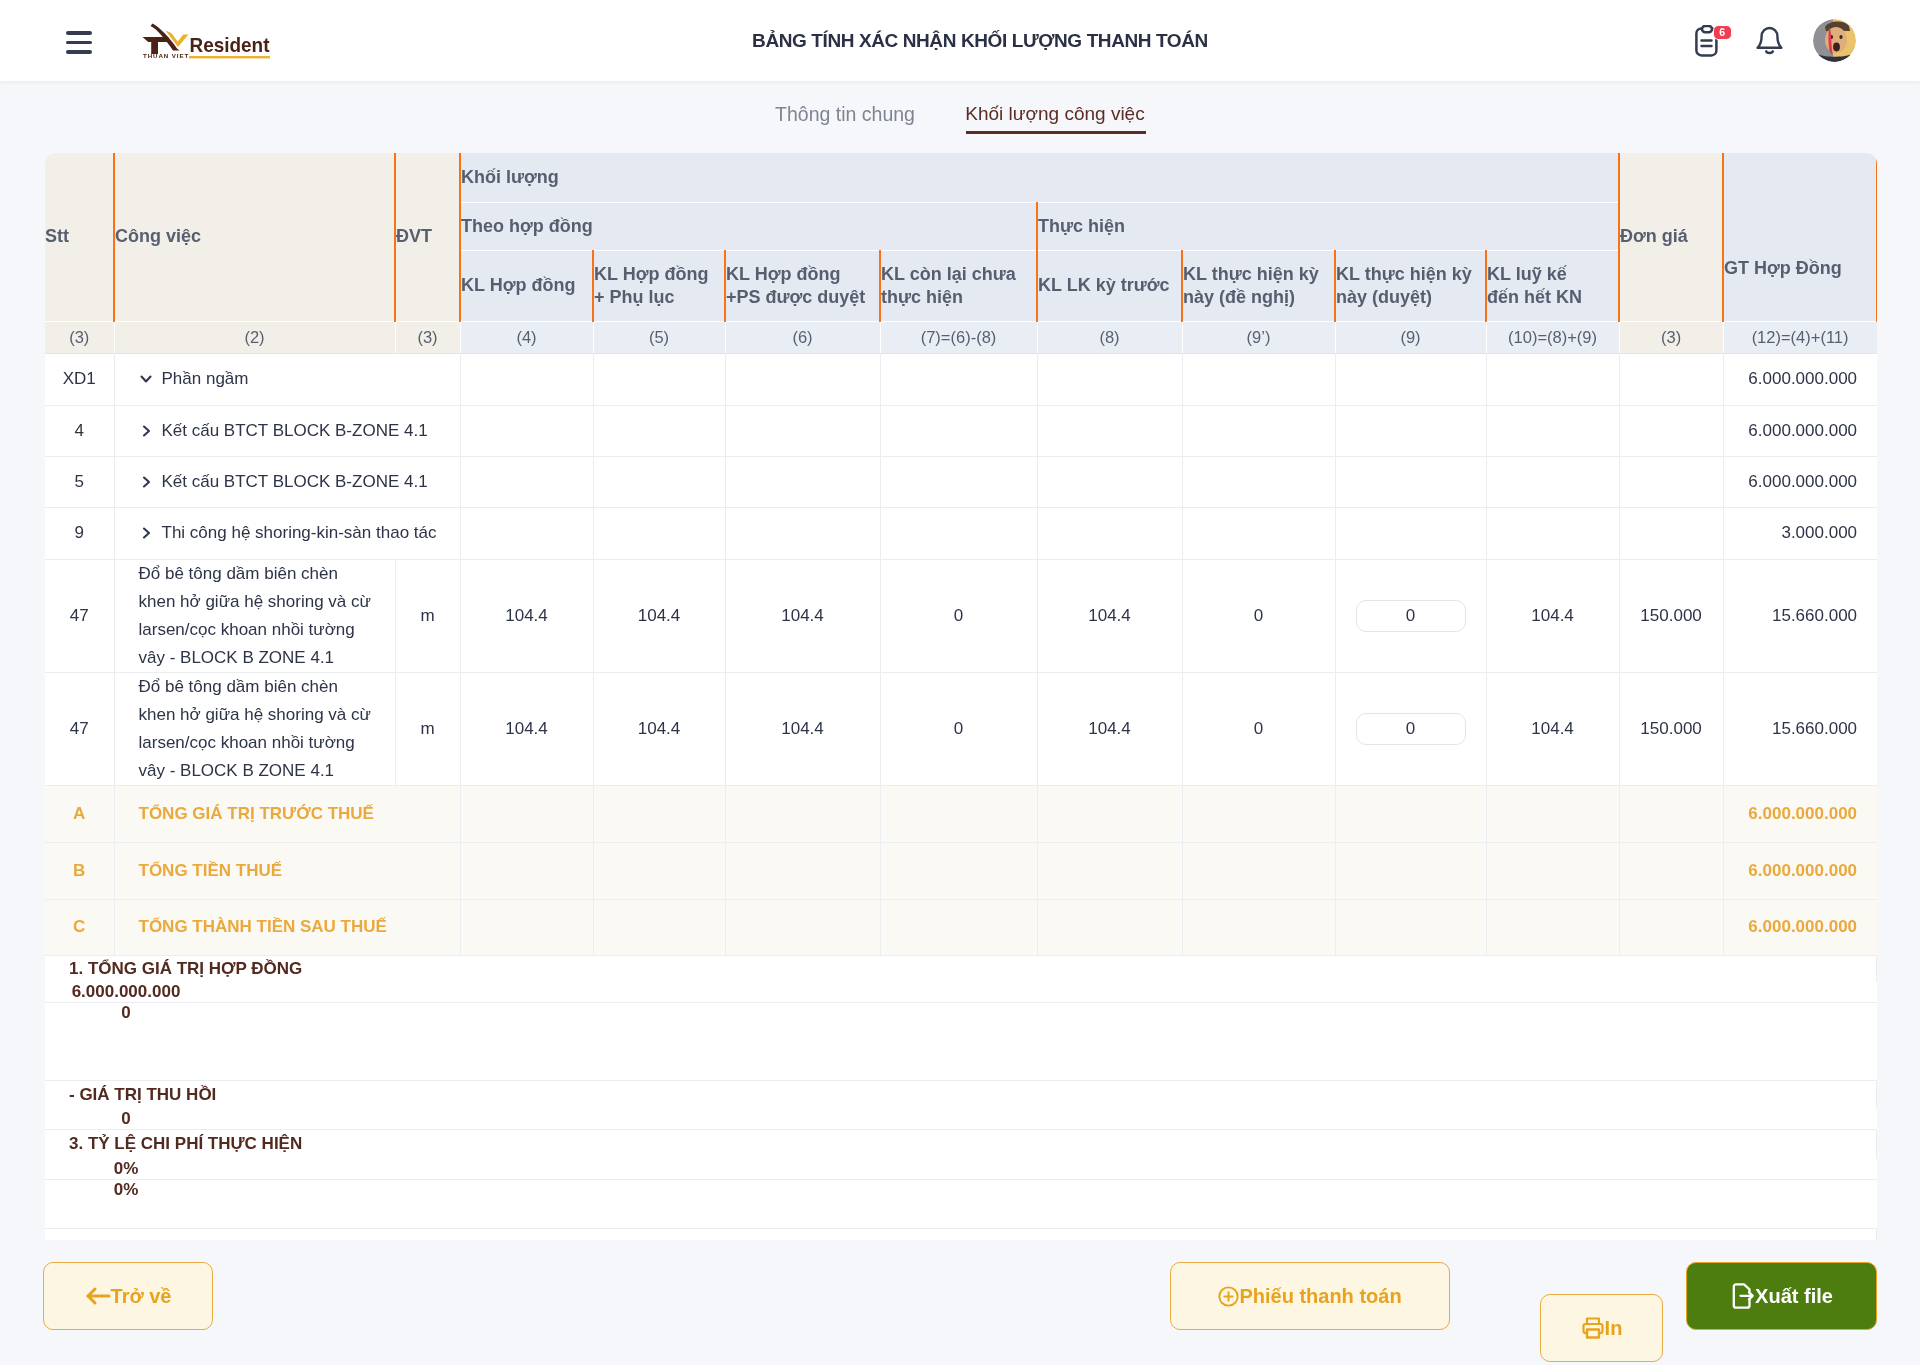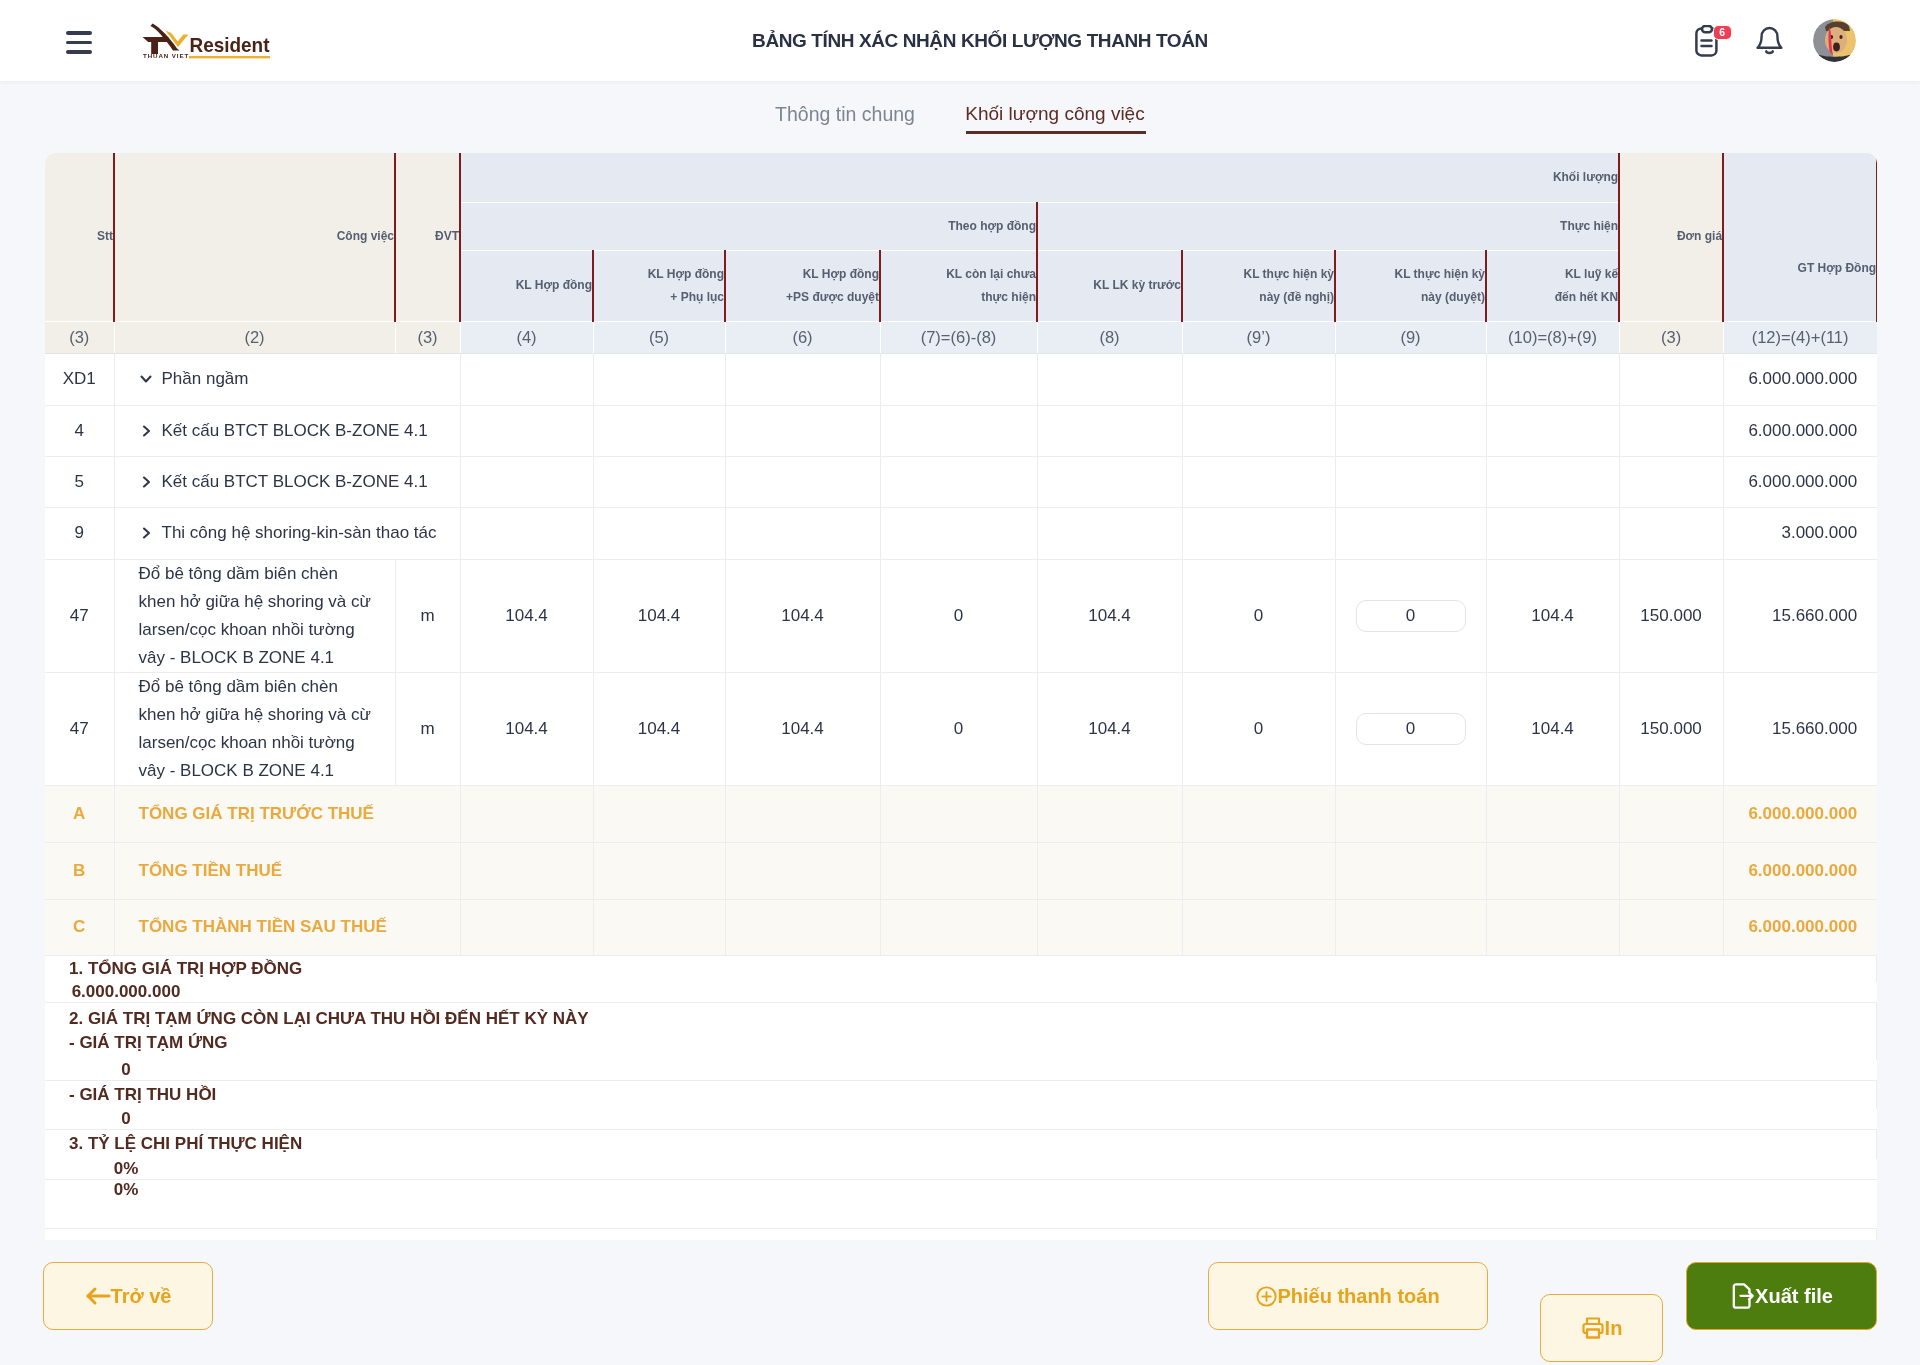--- a/index.html
+++ b/index.html
@@ -14,21 +14,21 @@
 .avatar { position:absolute; left:1813px; top:19px; width:43px; height:43px; border-radius:50%; overflow:hidden; }
 .badge { position:absolute; left:1713px; top:24.5px; min-width:18.5px; height:15.5px; background:#ef3e53; border:1.5px solid #fff; border-radius:5.5px; color:#fff; font-size:10.5px; font-weight:bold; display:flex; align-items:center; justify-content:center; padding:0 3px; }
 .tabs { position:absolute; left:0; top:81px; width:1920px; height:72px; }
 .tab1 { position:absolute; left:845px; transform:translateX(-50%); top:22px; font-size:19.5px; font-weight:500; color:#7d8492; }
 .tab2 { position:absolute; left:1055px; transform:translateX(-50%); top:22px; font-size:19px; font-weight:500; color:#5b2d26; }
 .tabline { position:absolute; left:966px; top:50px; width:180px; height:2.5px; background:#5b2d26; }
 
 .sheet { position:absolute; left:45px; top:153px; width:1832px; height:1087px; background:#ffffff; border-radius:10px 10px 0 0; overflow:hidden; }
 table { width:1832px; table-layout:fixed; border-collapse:collapse; }
 th, td { padding:0; vertical-align:middle; }
-thead th { font-size:12px; font-weight:bold; color:#575e6f; border-right:2px solid #7f1d1d; border-bottom:1px solid #fff; text-align:right; line-height:23px; }
+thead th { font-size:18px; font-weight:bold; color:#575e6f; border-right:2px solid #f97316; border-bottom:1px solid #fff; text-align:left; line-height:23px; }
 th.bg { background:#f1efe8; }
 th.bb { background:#e5eaf2; }
 tr.numrow td { font-size:16.5px; font-weight:normal; color:#596070; text-align:center; border-right:1px solid #fff; border-bottom:1px solid #e3e5ea; }
 tr.numrow td.bg { background:#f1efe8; }
 tr.numrow td.bb { background:#e9edf4; }
 tbody td { font-size:17px; color:#2d3447; border-right:1px solid #ebedf1; border-bottom:1px solid #ebedf1; text-align:center; background:#fff; }
 tbody td:last-child { border-right:none; }
 td.job { text-align:left; padding-left:24px; }
 td.gt { text-align:right; padding-right:20px; }
 .chev { display:inline-block; vertical-align:-2px; margin-right:9px; }
@@ -290,24 +290,20 @@
 </tbody>
 </table>
 <div class="bsec">
   <div class="brow" style="height:47px">
         <div class="bcell1"></div>
         <div class="bcell2">1. TỔNG GIÁ TRỊ HỢP ĐỒNG</div>
         <div class="bcell3">6.000.000.000</div>
       </div>
   <div class="brow" style="height:78px">
         <div class="bcell1"></div>
-        <div class="bcell2">
-          <div>2. GIÁ TRỊ TẠM ỨNG CÒN LẠI CHƯA THU HỒI ĐẾN HẾT KỲ NÀY</div>
-          <div>- GIÁ TRỊ TẠM ỨNG</div>
-        </div>
         <div class="bcell3">0</div>
       </div>
   <div class="brow" style="height:49px">
         <div class="bcell1"></div>
         <div class="bcell2">- GIÁ TRỊ THU HỒI</div>
         <div class="bcell3">0</div>
       </div>
   <div class="brow" style="height:50px">
         <div class="bcell1"></div>
         <div class="bcell2">3. TỶ LỆ CHI PHÍ THỰC HIỆN</div>
@@ -324,21 +320,21 @@
       </div>
 </div>
 </div>
 <div class="btn" style="left:43px; width:170px;">
   <svg width="26" height="20" viewBox="0 0 26 20" fill="none" stroke="#e8a31d" stroke-width="3" stroke-linecap="round" stroke-linejoin="round">
       <path d="M24 10 H3"></path>
       <path d="M10 3 L3 10 L10 17"></path>
     </svg>
   <span>Trở về</span>
 </div>
-<div class="btn" style="left:1208px; width:280px;">
+<div class="btn" style="left:1170px; width:280px;">
   <svg width="21" height="21" viewBox="0 0 22 22" fill="none" stroke="#e8a31d" stroke-width="2" stroke-linecap="round">
       <circle cx="11" cy="11" r="9.6"></circle>
       <path d="M11 6.6 V15.4 M6.6 11 H15.4"></path>
     </svg>
   <span>Phiếu thanh toán</span>
 </div>
 <div class="btn" style="left:1540px; width:123px;margin-top:32px;">
   <svg width="24" height="24" viewBox="0 0 24 24" fill="none" stroke="#e8a31d" stroke-width="2.2" stroke-linecap="round" stroke-linejoin="round">
       <path d="M6 8 V2.5 H18 V8"></path>
       <rect x="2.5" y="8" width="19" height="9" rx="2"></rect>

